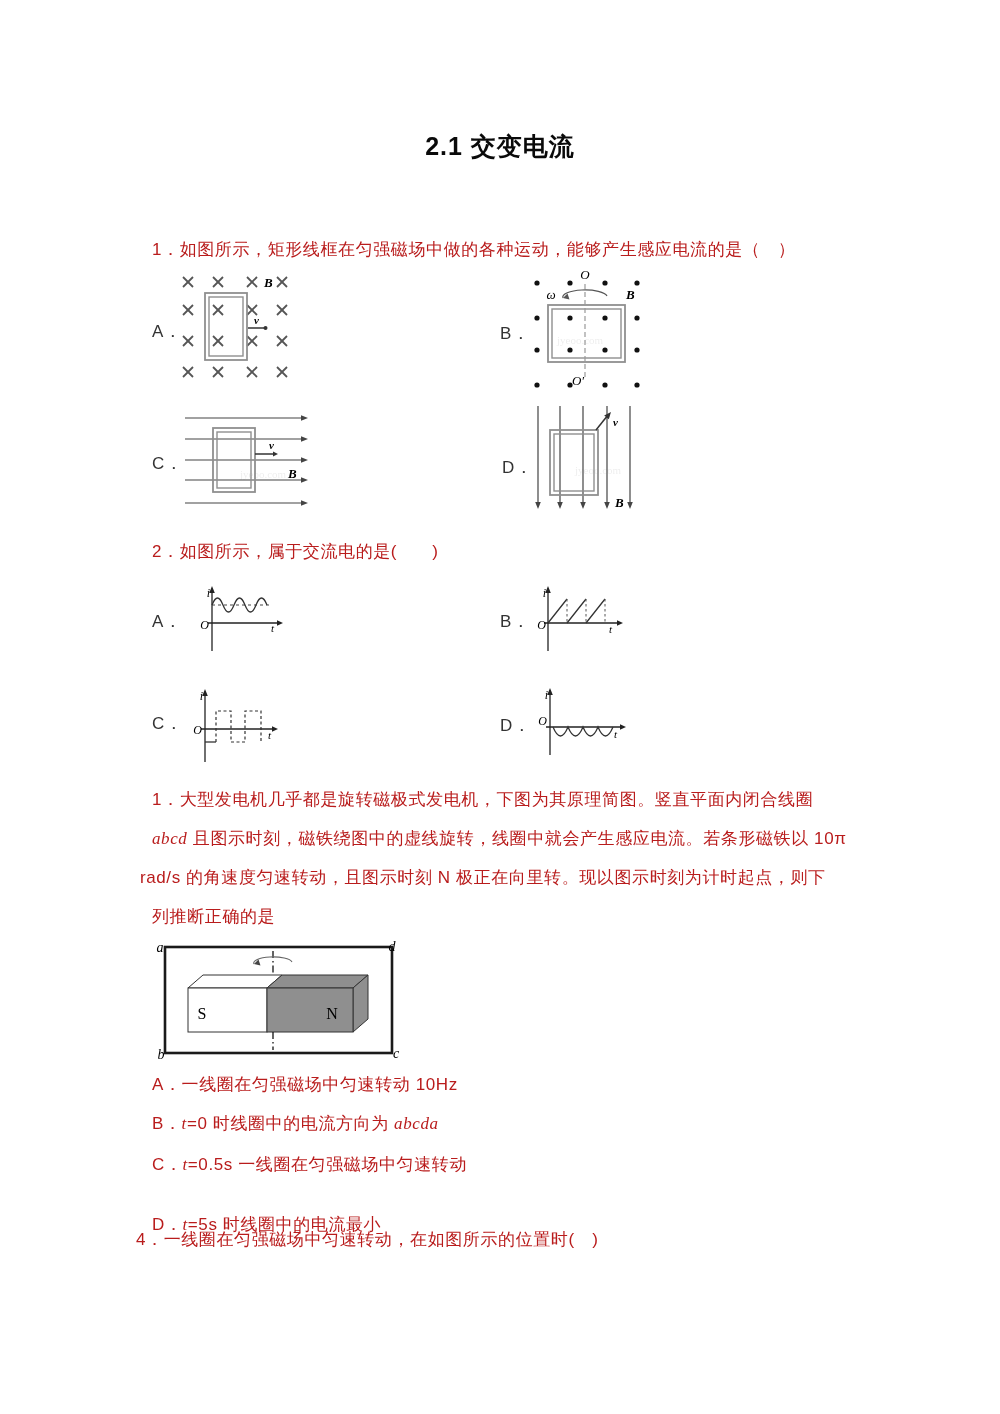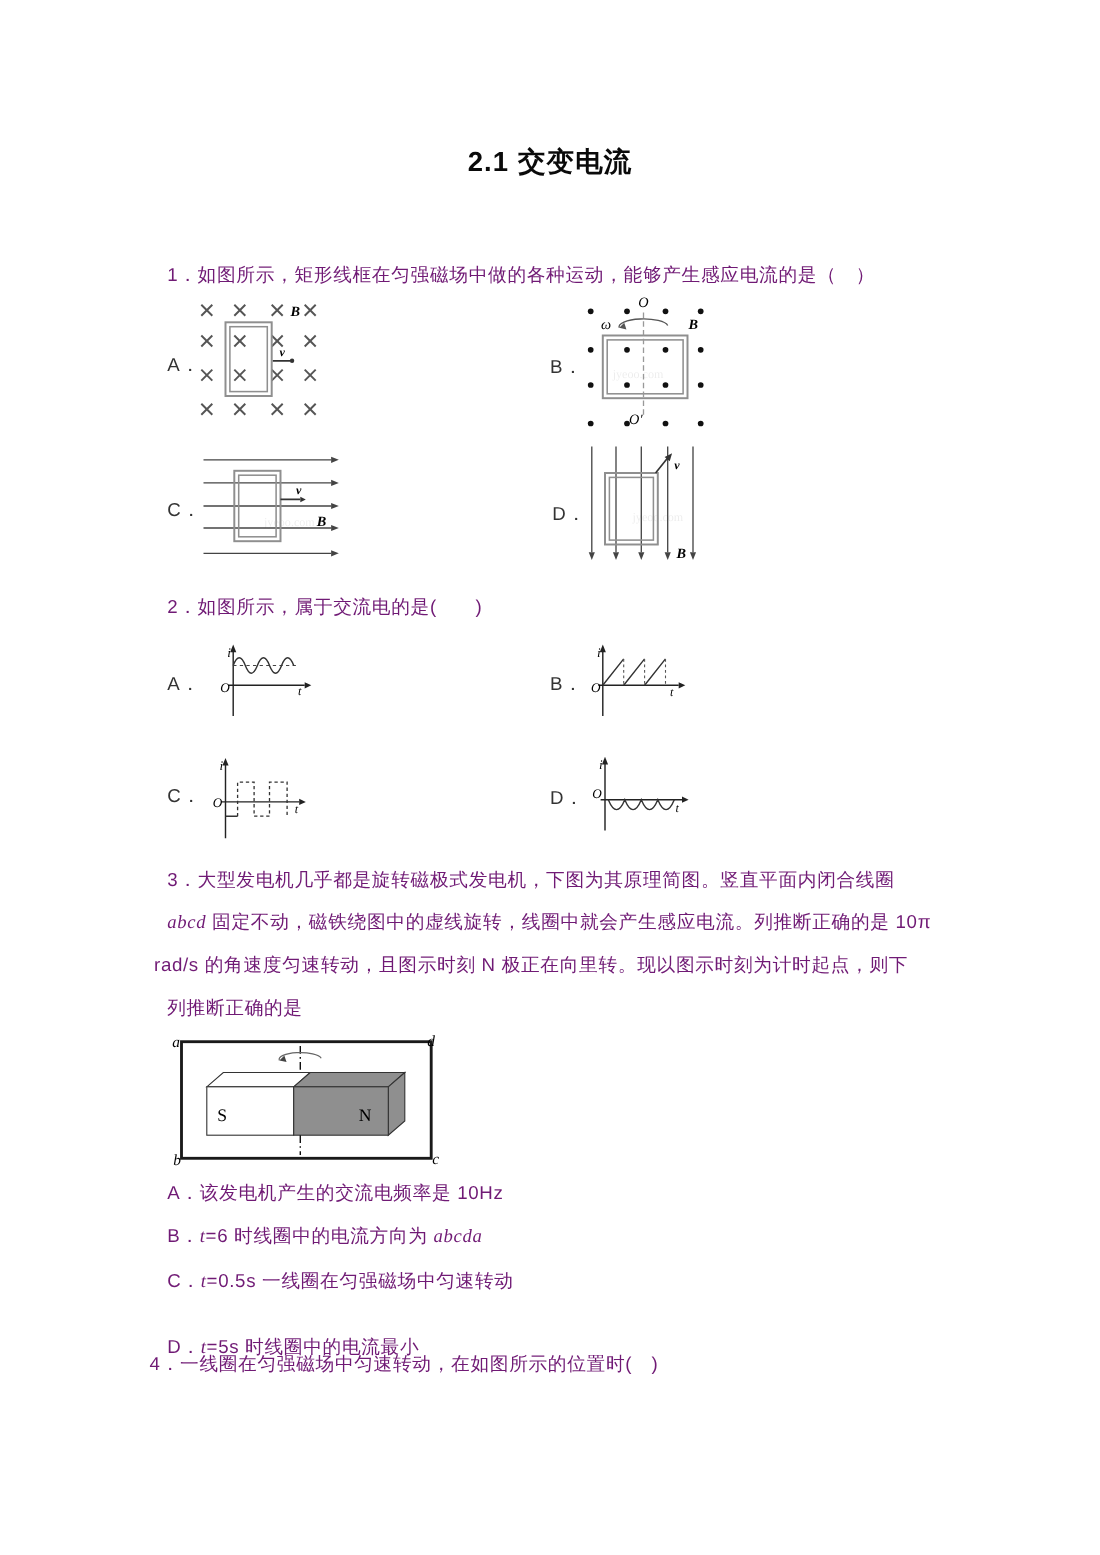--- a/index.html
+++ b/index.html
@@ -7,21 +7,21 @@
   .page{
     position:relative;width:1000px;height:1414px;background:#ffffff;
     margin:0 auto;overflow:hidden;
     font-family:"Liberation Sans",sans-serif;color:#1f1f1f;
   }
   .abs{position:absolute;}
   .title{
     left:50%;transform:translateX(-50%);
     font-size:25px;font-weight:bold;color:#0a0a0a;letter-spacing:1px;white-space:nowrap;
   }
-  .line{font-size:17px;letter-spacing:0.6px;white-space:nowrap;color:#701a75;}
+  .line{font-size:17px;letter-spacing:0.6px;white-space:nowrap;color:#b91c1c;}
   .optlabel{font-size:17px;color:#333;letter-spacing:1px;white-space:nowrap;}
   .figure svg text{font-family:"Liberation Serif",serif;}
   .it{font-family:"Liberation Serif",serif;font-style:italic;}
   svg{display:block;}
   svg text{user-select:none;}
 </style>
 </head>
 <body>
 
 <div class="page">
@@ -241,22 +241,22 @@
         <polygon points="90,39.2 90,44.8 96,42" fill="#222"></polygon>
         <path d="M23 42 Q30.5 60 38 42 Q45.5 60 53 42 Q60.5 60 68 42 Q75.5 60 83 42" fill="none" stroke="#333" stroke-width="1.3"></path>
         <text x="18" y="14" text-anchor="end" font-size="12" font-style="italic">i</text>
         <text x="17" y="40" text-anchor="end" font-size="12" font-style="italic">O</text>
         <text x="84" y="53" font-size="11" font-style="italic">t</text>
       </svg>
     </div>
   </div>
 
   <div>
-    <div class="abs line" style="left:152px;top:788px;">3．大型发电机几乎都是旋转磁极式发电机，下图为其原理简图。竖直平面内闭合线圈</div>
-    <div class="abs line" style="left:152px;top:827px;"><span class="it">abcd</span><span> 固定不动，磁铁绕图中的虚线旋转，线圈中就会产生感应电流。列推断正确的是 10π</span></div>
+    <div class="abs line" style="left:152px;top:788px;">1．大型发电机几乎都是旋转磁极式发电机，下图为其原理简图。竖直平面内闭合线圈</div>
+    <div class="abs line" style="left:152px;top:827px;"><span class="it">abcd</span><span> 且图示时刻，磁铁绕图中的虚线旋转，线圈中就会产生感应电流。若条形磁铁以 10π</span></div>
     <div class="abs line" style="left:140px;top:866px;">rad/s 的角速度匀速转动，且图示时刻 N 极正在向里转。现以图示时刻为计时起点，则下</div>
     <div class="abs line" style="left:152px;top:905px;text-align:center;">列推断正确的是</div>
 
     <div class="abs figure" style="left:150px;top:938px;">
       <svg width="260" height="126" viewBox="0 0 260 126">
         <rect x="15" y="9" width="227" height="106" fill="none" stroke="#1a1a1a" stroke-width="2.6"></rect>
         <g stroke="#333" stroke-width="1">
           <polygon points="38,50 53,37 132,37 117,50" fill="#ffffff"></polygon>
           <polygon points="117,50 132,37 218,37 203,50" fill="#8f8f8f"></polygon>
           <polygon points="203,50 218,37 218,81 203,94" fill="#8f8f8f"></polygon>
@@ -271,22 +271,22 @@
         <polygon points="104,26 108.5,21.5 110.5,27.5" fill="#444"></polygon>
         <text x="10" y="14" text-anchor="middle" font-size="14" font-style="italic">a</text>
         <text x="242" y="13" text-anchor="middle" font-size="14" font-style="italic">d</text>
         <text x="11" y="121" text-anchor="middle" font-size="14" font-style="italic">b</text>
         <text x="246" y="120" text-anchor="middle" font-size="14" font-style="italic">c</text>
         <text x="52" y="81" text-anchor="middle" font-size="16">S</text>
         <text x="182" y="81" text-anchor="middle" font-size="16">N</text>
       </svg>
     </div>
 
-    <div class="abs line" style="left:152px;top:1073px;">A．该发电机产生的交流电频率是 10Hz</div>
-    <div class="abs line" style="left:152px;top:1112px;"><span>B．</span><span class="it">t</span><span>=6 时线圈中的电流方向为 </span><span class="it">abcda</span></div>
+    <div class="abs line" style="left:152px;top:1073px;">A．一线圈在匀强磁场中匀速转动 10Hz</div>
+    <div class="abs line" style="left:152px;top:1112px;"><span>B．</span><span class="it">t</span><span>=0 时线圈中的电流方向为 </span><span class="it">abcda</span></div>
     <div class="abs line" style="left:152px;top:1153px;"><span>C．</span><span class="it">t</span><span>=0.5s 一线圈在匀强磁场中匀速转动</span></div>
     <div class="abs line" style="left:152px;top:1168px;margin-top:45px;"><span>D．</span><span class="it">t</span><span>=5s 时线圈中的电流最小</span></div>
   </div>
 
   <div>
     <div class="abs line" style="left:136px;top:1228px;">4．一线圈在匀强磁场中匀速转动，在如图所示的位置时(　)</div>
   </div>
 
 </div>
 

